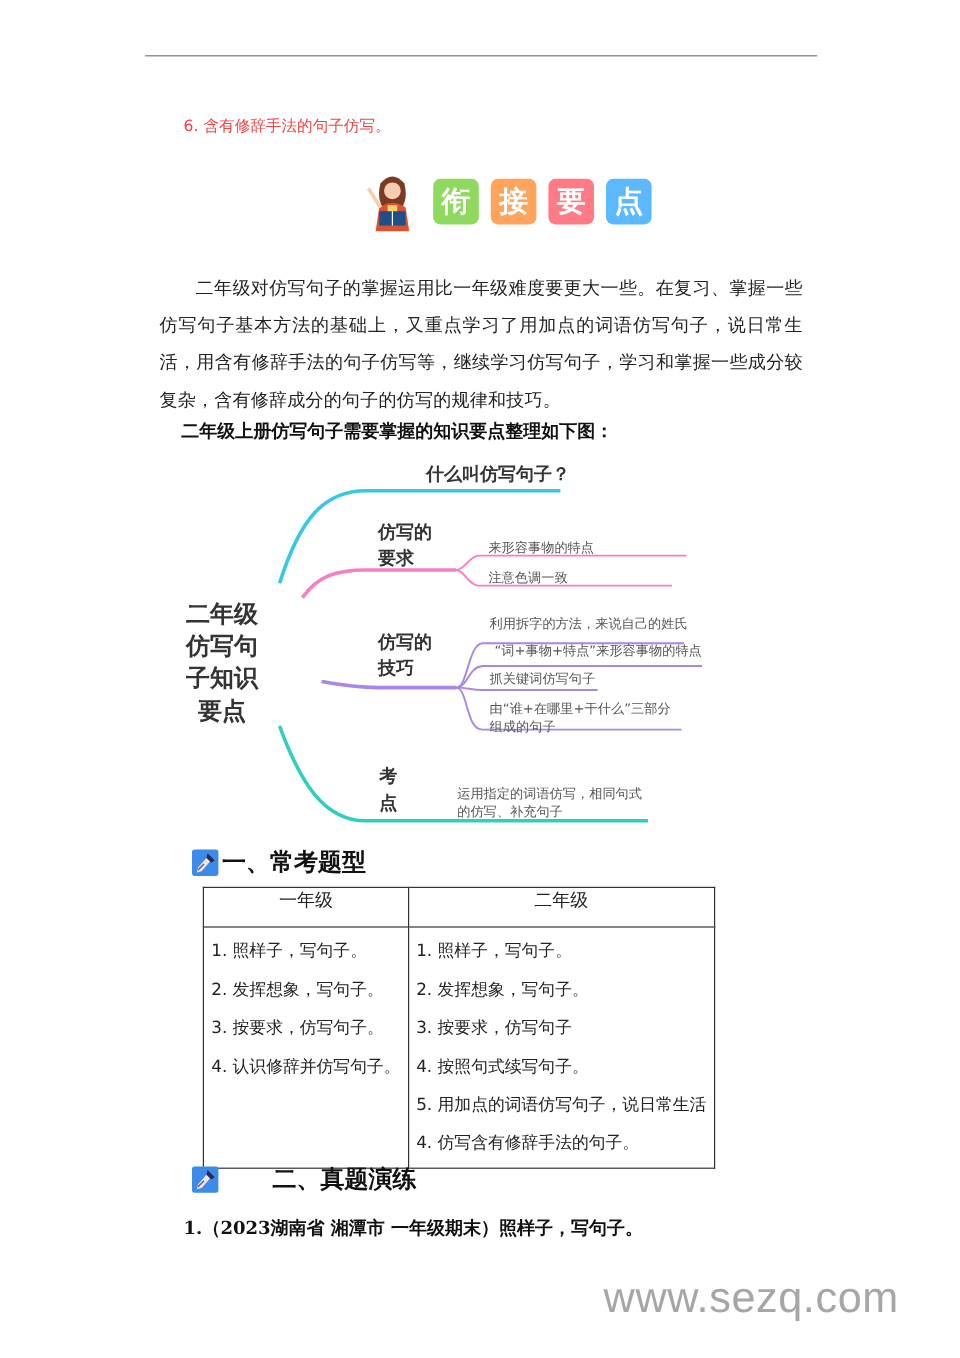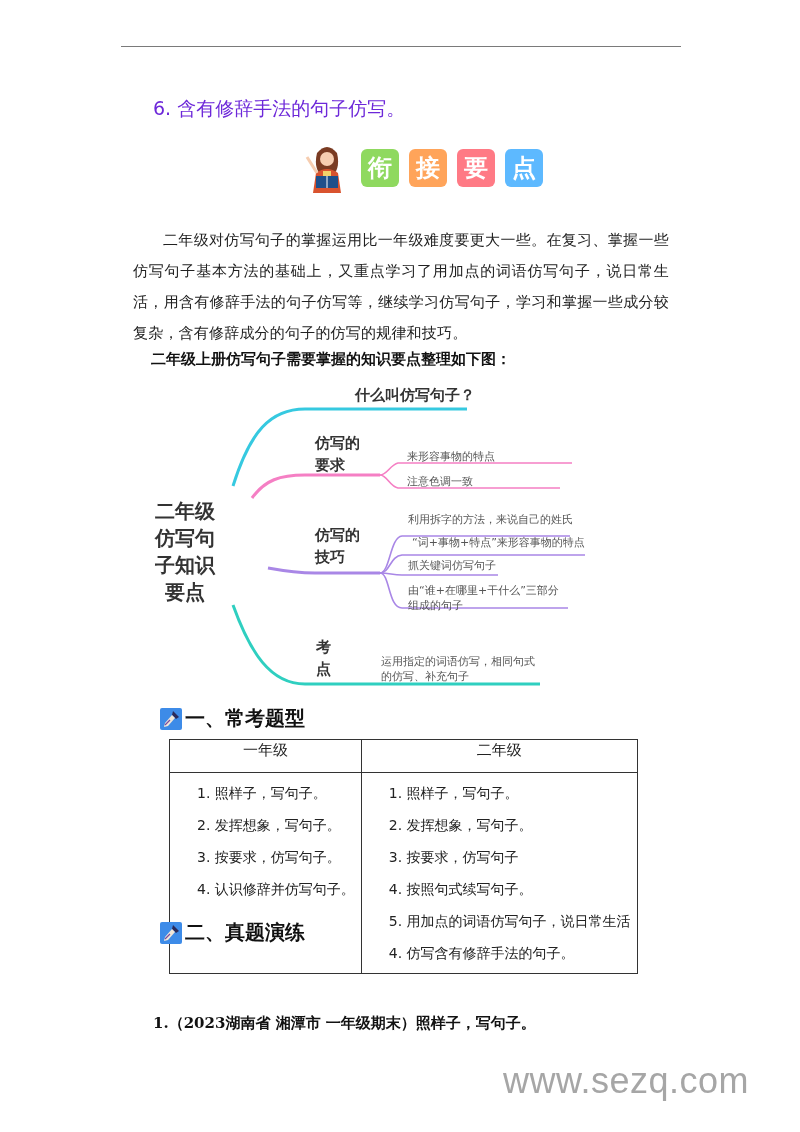--- a/index.html
+++ b/index.html
@@ -1,20 +1,20 @@
 <!DOCTYPE html>
 <html><head>
 <meta charset="utf-8">
 <style>
   html, body { margin: 0; padding: 0; background: #ffffff; }
   body { width: 800px; height: 1132px; position: relative; overflow: hidden;
          font-family: "DejaVu Sans", "Liberation Sans", sans-serif; color: #111; }
   .abs { position: absolute; }
   .rule { left: 121px; top: 46px; width: 560px; height: 1px; background: #7a7a7a; }
-  .intro-item { left: 153px; top: 96px; font-size: 19px; color: #6d28d9; }
+  .intro-item { left: 153px; top: 96px; font-size: 13px; color: #ef4444; }
   .badges { left: 303px; top: 143px; height: 50px; display: flex; align-items: center; gap: 10px; }
   .teacher { width: 48px; height: 50px; position: relative; }
   .badge { width: 38px; height: 38px; border-radius: 6px; color: #fff; font-size: 24px; font-weight: bold;
            display: flex; align-items: center; justify-content: center; }
   .para { left: 121px; width: 560px; font-size: 15px; line-height: 31px; color: #222; letter-spacing: 0.2px; }
   .para p { margin: 12px; text-indent: 30px; text-align: justify; }
   .para-bold { left: 151px; top: 350px; font-size: 15px; font-weight: bold; color: #111; }
   .mm { left: 140px; top: 372px; width: 460px; height: 320px; }
   .mm svg { position: absolute; left: 0; top: 0; }
   .mm-text { position: absolute; font-size: 11px; color: #555; white-space: nowrap; }
@@ -22,21 +22,21 @@
   .mm-center { position: absolute; left: 12px; top: 126px; width: 66px; text-align: center;
                font-size: 20px; font-weight: bold; color: #333; line-height: 27px; }
   .section-h { left: 160px; font-size: 20px; font-weight: bold; color: #111; display: flex; align-items: center;
                font-family: "DejaVu Serif", "Liberation Serif", serif; }
   .pen { width: 22px; height: 22px; background: #3d8be8; border-radius: 2px; margin-right: 3px; position: relative; overflow: hidden; }
   table.tq { position: absolute; left: 169px; top: 739px; width: 425px; border-collapse: collapse;
              font-size: 14px; color: #222; }
   table.tq th, table.tq td { border: 1px solid #333; vertical-align: top; }
   table.tq th { height: 30px; font-weight: normal; font-size: 15px; }
   table.tq td { padding: 4px 6px; }
-  table.tq td div { height: 32px; line-height: 32px; white-space: nowrap; margin-left: 21px; }
+  table.tq td div { height: 32px; line-height: 32px; white-space: nowrap; }
   .q1 { left: 153px; top: 1014px; font-size: 15px; font-weight: bold; color: #111;
         font-family: "DejaVu Serif", "Liberation Serif", serif; text-align: center; }
   .watermark { left: 503px; top: 1060px; font-size: 36px; color: #a6a6a6;
                font-family: "Liberation Sans", sans-serif; letter-spacing: 0.5px; }
 </style>
 </head>
 <body>
 
 <div class="abs rule"></div>
 
@@ -144,21 +144,21 @@
         <div>2. 发挥想象，写句子。</div>
         <div>3. 按要求，仿写句子</div>
         <div>4. 按照句式续写句子。</div>
         <div>5. 用加点的词语仿写句子，说日常生活</div>
         <div>4. 仿写含有修辞手法的句子。</div>
       </td>
     </tr>
   </tbody>
 </table>
 
-<div class="abs section-h" style="top:919px;">
+<div class="abs section-h" style="top:969px;gap:42px;">
   <div class="pen">
     <svg width="22" height="22" viewBox="0 0 22 22">
       <path d="M13 3 l6 6 l-3 2 l-4 -4z" fill="#2a2a5a"></path>
       <path d="M12 7 l3 3 l-7 8 l-4 1 l1 -4z" fill="#f0e6d8"></path>
       <line x1="5" y1="17" x2="10" y2="12" stroke="#7a4ca0" stroke-width="1.2"></line>
     </svg>
   </div>
   <span>二、真题演练</span>
 </div>
 

